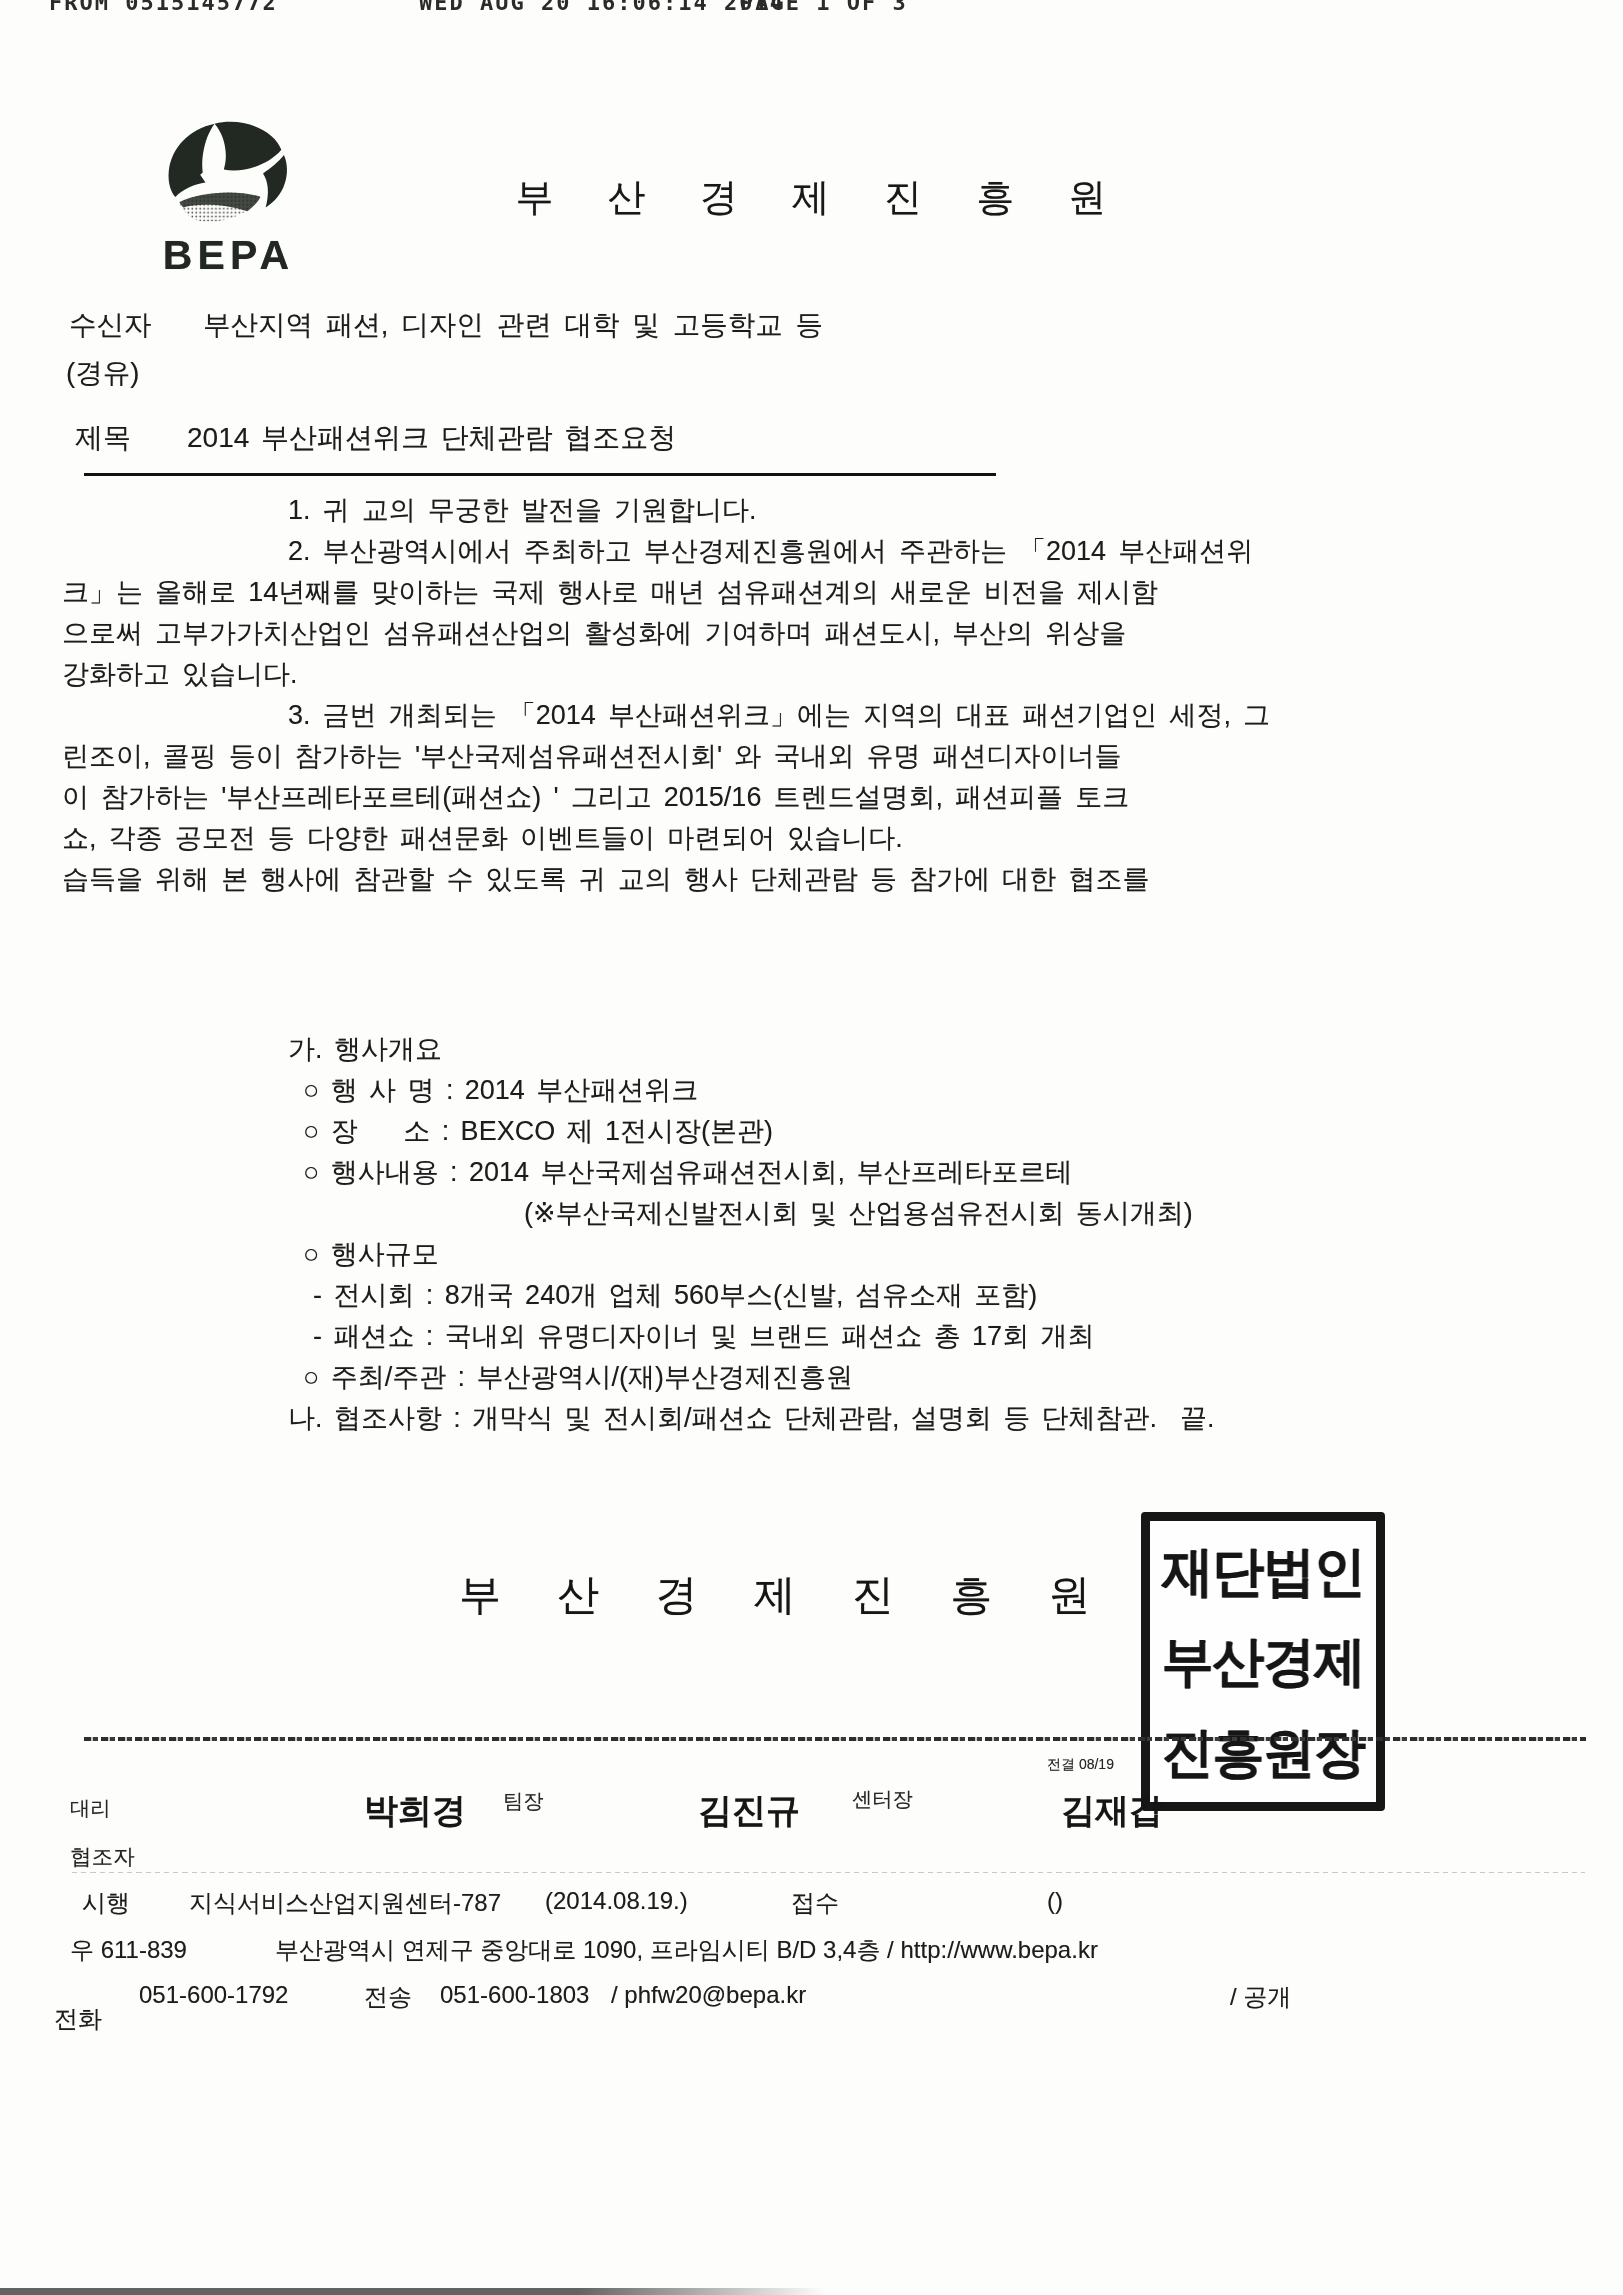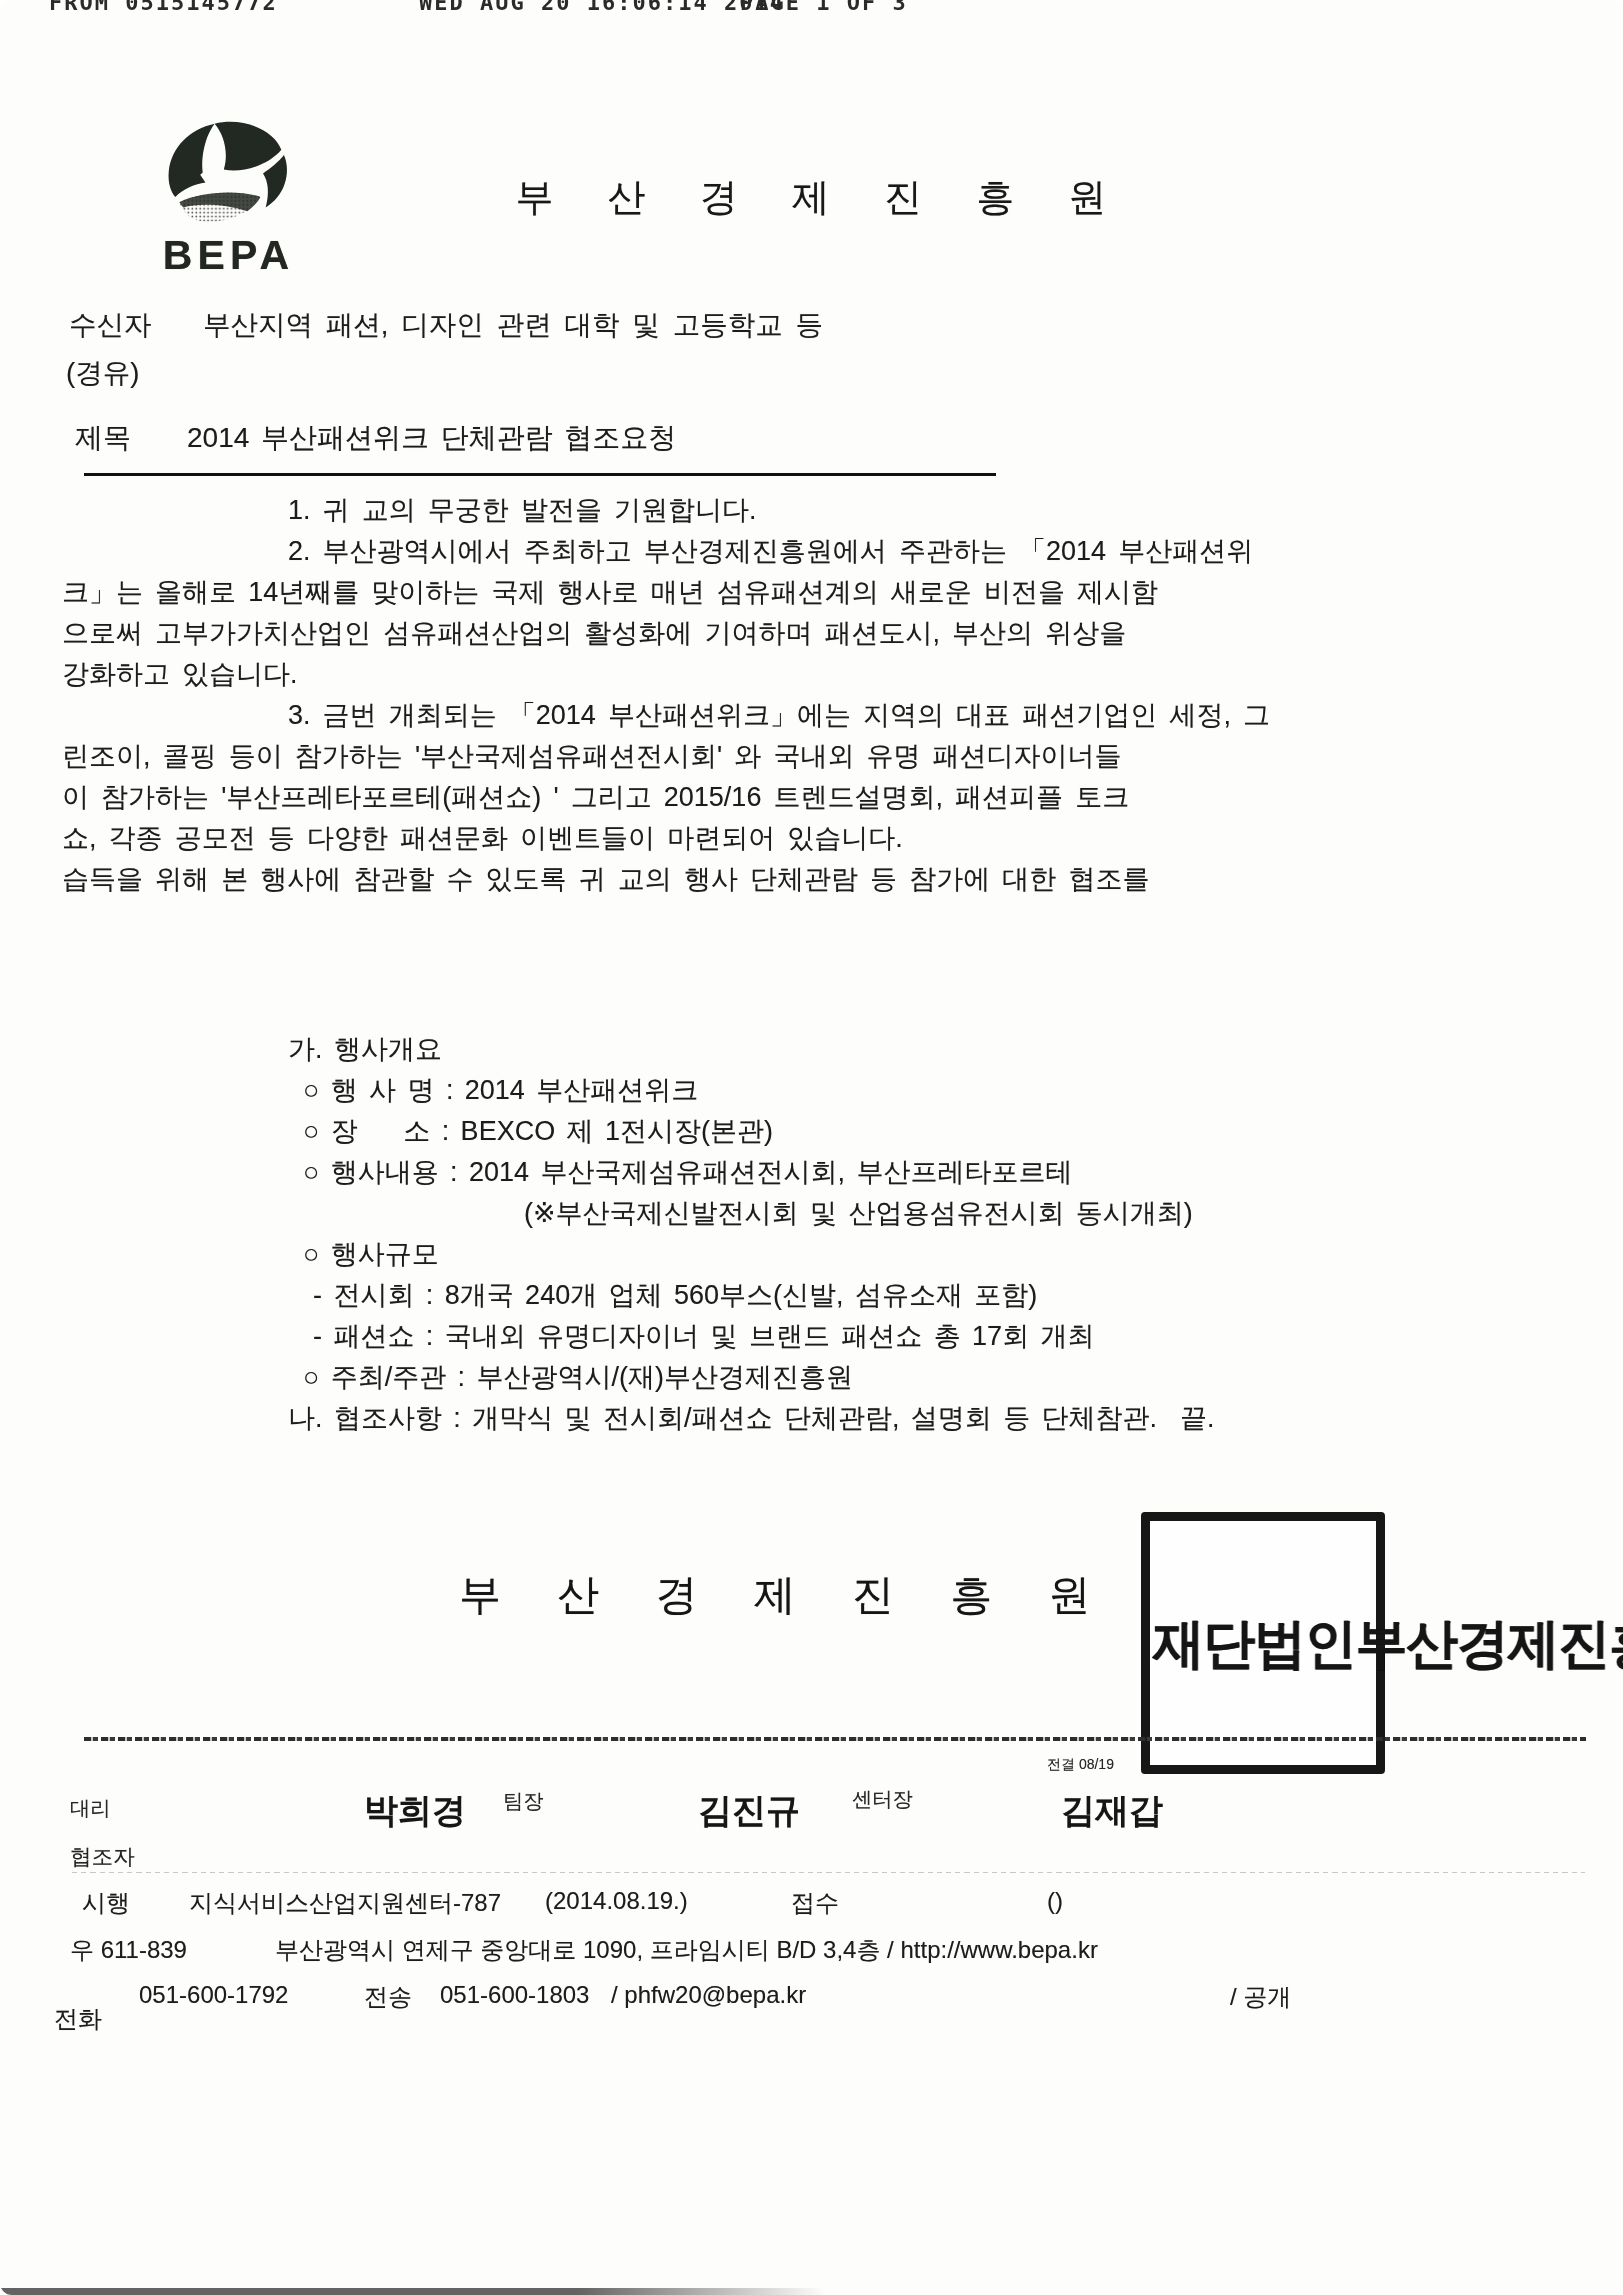--- a/index.html
+++ b/index.html
@@ -2,21 +2,20 @@
 <html style="font-size:10.5px"><head>
 <meta charset="utf-8">
 <style>
   * { margin:0; padding:0; box-sizing:border-box; }
   html,body { background:#ffffff; }
   .page {
     position:relative; width:1623px; height:2295px;
     background:#fdfdfc; overflow:hidden;
     font-family:"Liberation Sans","DejaVu Sans",sans-serif;
     color:#1c1c1c;
-    border-radius:12px;
   }
   
   .fax-strip { position:absolute; top:0; left:0; width:100%; height:17px; overflow:hidden; }
   .fax-strip span {
     position:absolute; top:-10.5px;
     font-family:"DejaVu Sans Mono","Liberation Mono",monospace;
     font-size:22px; font-weight:bold; letter-spacing:2px; color:#2b2b2b;
     white-space:pre;
   }
   .fax-from { left:49px; }
@@ -60,23 +59,23 @@
   .ev-note{ padding-left:524px; }
   .ev-dash{ padding-left:313px; }
 
   
   .org-title-bottom {
     position:absolute; left:459px; top:1567px; font-size:42px; color:#151515;
     word-spacing:42px; letter-spacing:1.3px; white-space:pre; font-weight:500;
     text-shadow:0 0 0.7px rgba(0,0,0,.5);
   }
   .seal {
-    position:absolute; left:1141px; top:1512px; width:244px; height:262px;
+    position:absolute; left:1141px; top:1512px; width:244px; height:299px;
     border:9.2px solid #1c1c1c; border-radius:3.9px; background:rgba(255,255,255,.6);
-    display:flex; flex-direction:row; justify-content:space-around; align-items:center;
+    display:flex; flex-direction:column; justify-content:space-around; align-items:center;
     padding:5.2px 2.6px;
     filter:contrast(1.05);
   }
   .seal-row {
     font-size:52px; font-weight:bold; letter-spacing:-1.3px; color:#1a1a1a;
     line-height:66px; white-space:pre; transform:scaleY(1.04);
     text-shadow:0.7px 0.7px 0 rgba(0,0,0,.5), -0.7px 0 0 rgba(0,0,0,.3);
   }
 
   

